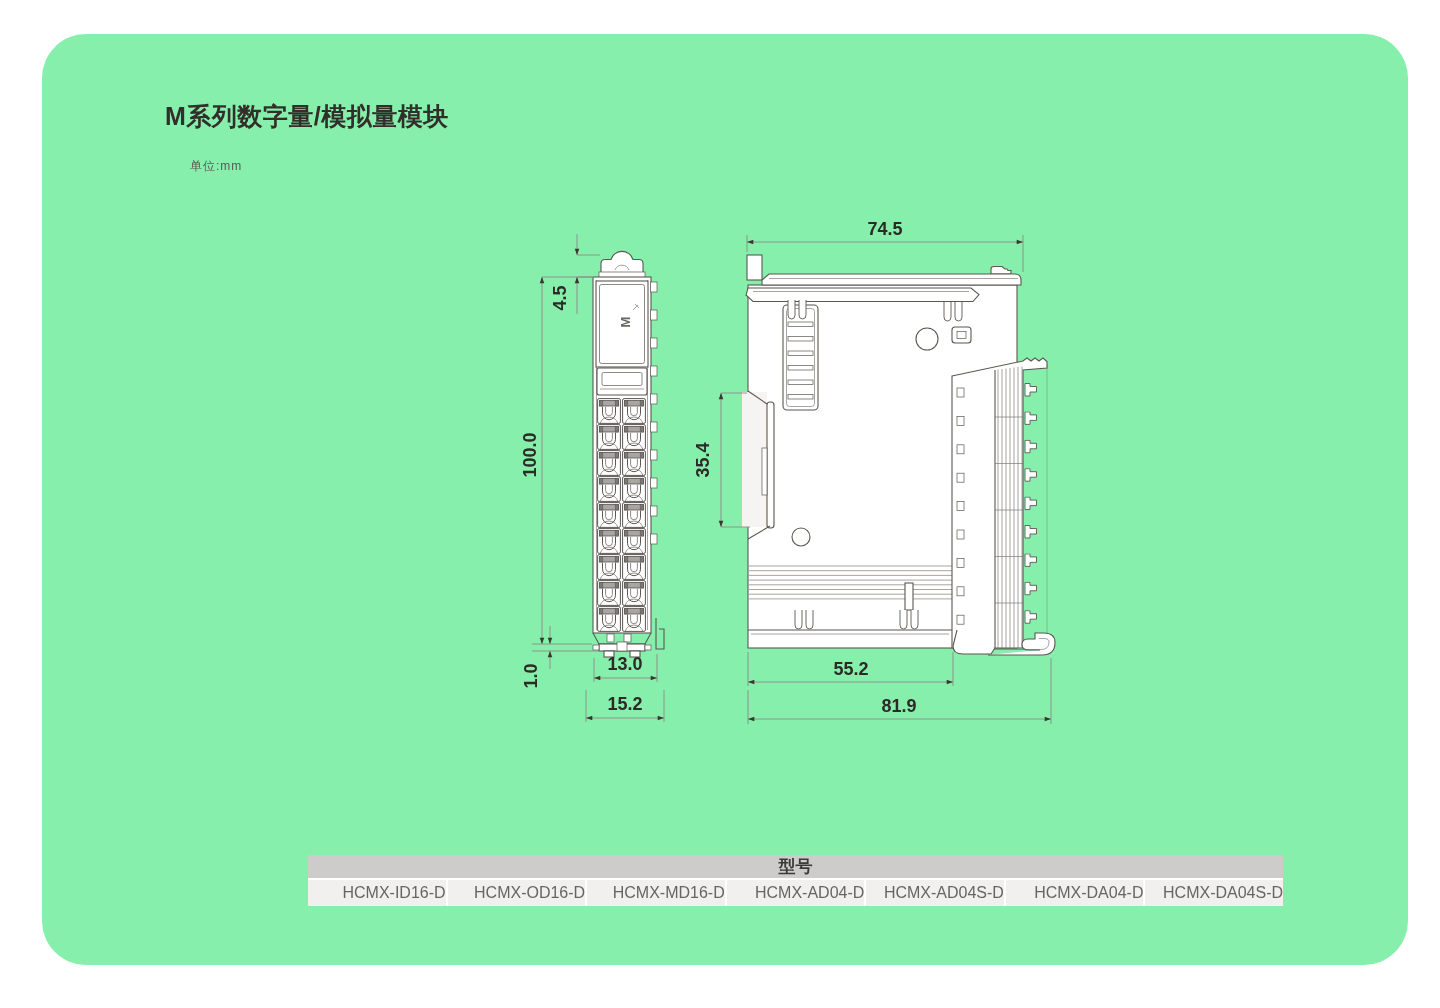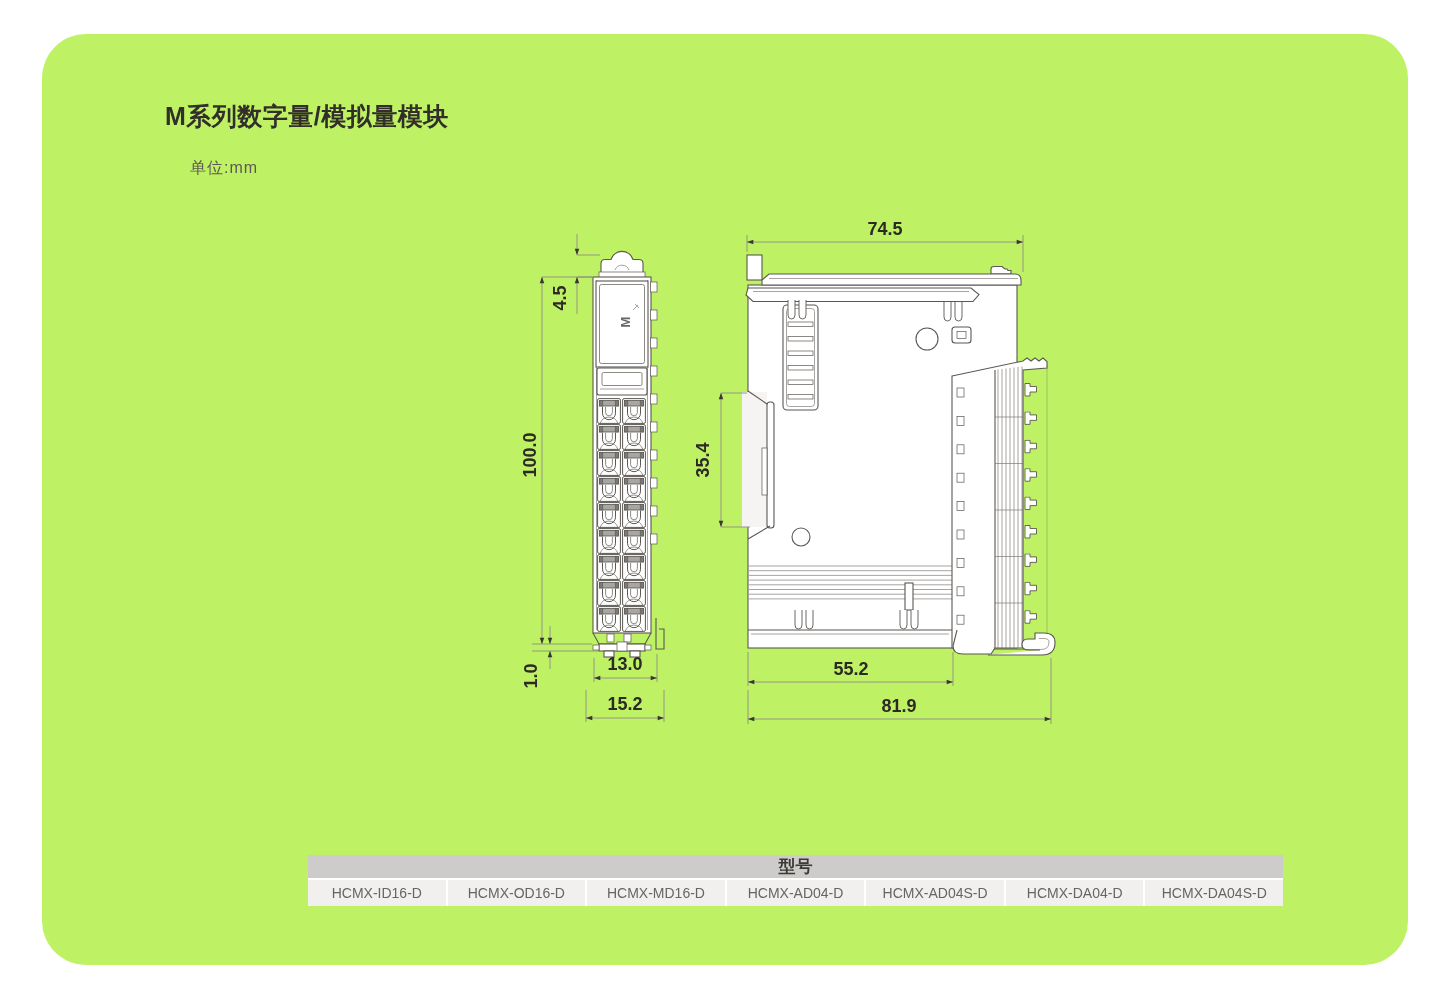--- a/index.html
+++ b/index.html
@@ -1,36 +1,36 @@
 <!DOCTYPE html>
 <html><head>
 <meta charset="utf-8">
 <style>
   * { margin:0; padding:0; box-sizing:border-box; }
   html,body { width:1440px; height:1008px; background:#ffffff; font-family:"Liberation Sans","DejaVu Sans",sans-serif; }
-  .card { position:absolute; left:42px; top:34px; width:1366px; height:931px; background:#bef264; border-radius:44px; overflow:hidden; }
+  .card { position:absolute; left:42px; top:34px; width:1366px; height:931px; background:#86efac; border-radius:44px; overflow:hidden; }
   .page-title { position:absolute; left:123px; top:66px; font-size:25px; font-weight:700; color:#322e29; letter-spacing:0.5px; }
-  .unit-label { position:absolute; left:148px; top:124px; font-size:16px; color:#5c5854; letter-spacing:1px; }
+  .unit-label { position:absolute; left:148px; top:124px; font-size:12px; color:#5c5854; letter-spacing:1px; }
   .drawing-svg { position:absolute; overflow:visible; }
   .fv { left:478px; top:184px; width:170px; height:520px; }
   .sv { left:653px; top:184px; width:375px; height:520px; }
 
   
   .ln  { stroke:#5b5752; stroke-width:1.1; fill:none; }
   .lnt { stroke:#6b6762; stroke-width:0.6; fill:none; }
   .wh  { fill:#ffffff; stroke:#5b5752; stroke-width:1.1; }
   .wht { fill:#ffffff; stroke:#5b5752; stroke-width:0.7; }
   .dim { stroke:#8f8b87; stroke-width:0.9; fill:none; }
   .dimtxt { font-family:"Liberation Sans","DejaVu Sans",sans-serif; font-size:18px; font-weight:700; fill:#2d2a26; }
 
   
   .model-table { position:absolute; left:266px; top:821px; width:975px; background:#ffffff; }
   .model-table .thead { background:#cdccca; color:#3c3a36; font-size:17px; font-weight:700; text-align:center; height:23px; line-height:23px; }
   .model-table .tbody { display:flex; gap:2px; margin-top:2px; }
-  .model-table .cell { flex:1 1 0; background:#f1f0ee; color:#676561; font-size:14px; text-align:center; height:26px; line-height:26px; white-space:nowrap; }
+  .model-table .cell { flex:1 1 0; background:#f1f0ee; color:#676561; font-size:16px; text-align:right; height:26px; line-height:26px; white-space:nowrap; }
 </style>
 </head>
 <body>
 
 <div class="card">
 
   <h1 class="page-title">M系列数字量/模拟量模块</h1>
   <div class="unit-label">单位:mm</div>
 
   <svg class="drawing-svg fv" viewBox="0 0 170 520">

